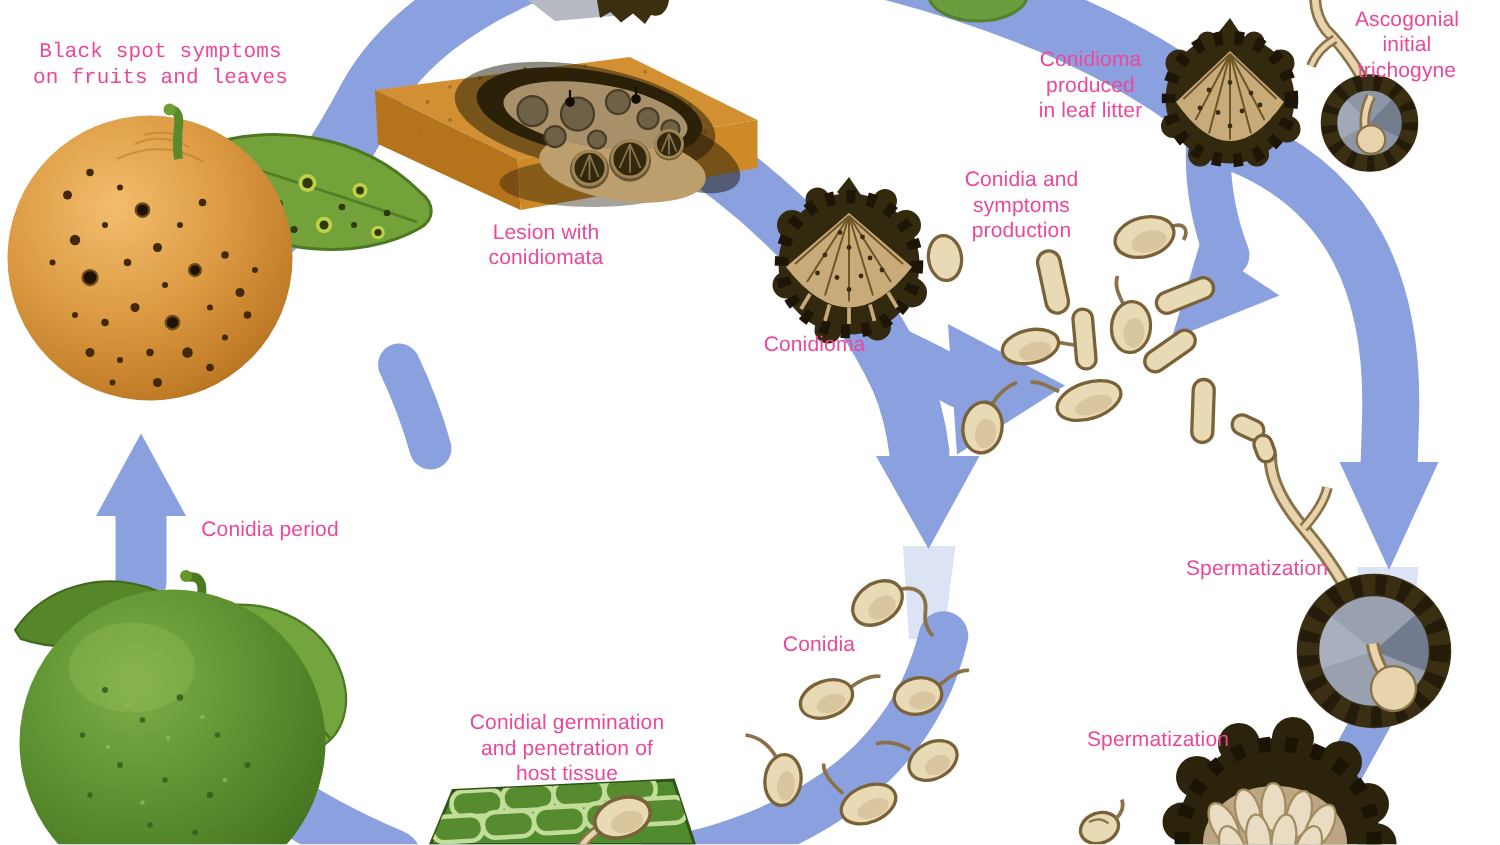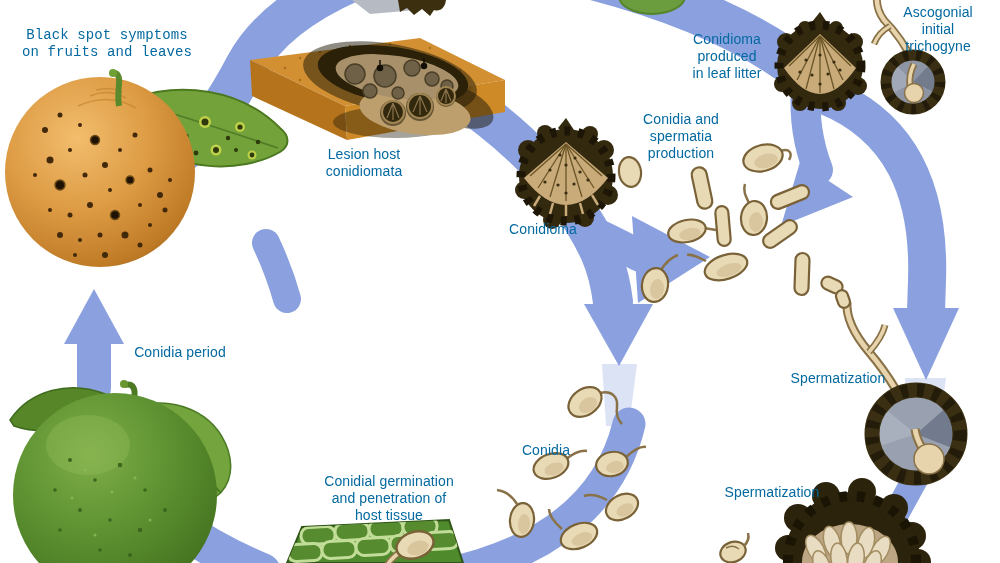--- a/index.html
+++ b/index.html
@@ -3,21 +3,21 @@
 <meta charset="utf-8">
 <style>
   html,body{margin:0;padding:0;background:#fff;}
   .stage{
     position:relative;width:1000px;height:563px;background:#ffffff;
     overflow:hidden;font-family:"Liberation Sans", sans-serif;
   }
   .stage svg{position:absolute;left:0;top:0;}
   .lbl{
     position:absolute;transform:translateX(-50%);
-    text-align:center;font-size:14px;line-height:17px;color:#0369a1;
+    text-align:center;font-size:14px;line-height:17px;color:#ec4899;
     white-space:pre-line;letter-spacing:.1px;
   }
 </style>
 </head>
 <body>
 
 <div class="stage">
 <svg width="1000" height="563" viewBox="0 0 1000 563">
   <defs>
     <radialGradient id="gradOrange" cx="0.38" cy="0.32" r="0.85">
@@ -447,31 +447,31 @@
 
   <g>
     <ellipse cx="733" cy="552" rx="13" ry="10" fill="#e9dab6" stroke="#7a6238" stroke-width="2.2" transform="rotate(-20 733 552)"></ellipse>
     <path d="M 726,548 Q 733,544 739,549" stroke="#8a7248" stroke-width="1.5" fill="none"></path>
     <path d="M 744,546 Q 750,540 748,533" stroke="#8a7248" stroke-width="2.5" fill="none"></path>
   </g>
 </svg>
 
   <div class="lbl" style="left:107px;top:27px;font-family:Liberation Mono, monospace;">Black spot symptoms
 on fruits and leaves</div>
-  <div class="lbl" style="left:364px;top:146px;">Lesion host
+  <div class="lbl" style="left:364px;top:146px;">Lesion with
 conidiomata</div>
   <div class="lbl" style="left:543px;top:221px;">Conidioma</div>
   <div class="lbl" style="left:681px;top:111px;">Conidia and
-spermatia
+symptoms
 production</div>
   <div class="lbl" style="left:727px;top:31px;">Conidioma
 produced
 in leaf litter</div>
   <div class="lbl" style="left:938px;top:4px;">Ascogonial initial
 trichogyne</div>
   <div class="lbl" style="left:838px;top:370px;">Spermatization</div>
   <div class="lbl" style="left:772px;top:484px;">Spermatization</div>
-  <div class="lbl" style="left:546px;top:421px;margin-top:21px;">Conidia</div>
-  <div class="lbl" style="left:378px;top:473px;margin-left:11px;">Conidial germination
+  <div class="lbl" style="left:546px;top:421px;">Conidia</div>
+  <div class="lbl" style="left:378px;top:473px;">Conidial germination
 and penetration of
 host tissue</div>
   <div class="lbl" style="left:180px;top:344px;">Conidia period</div>
 </div>
 
 </body></html>

